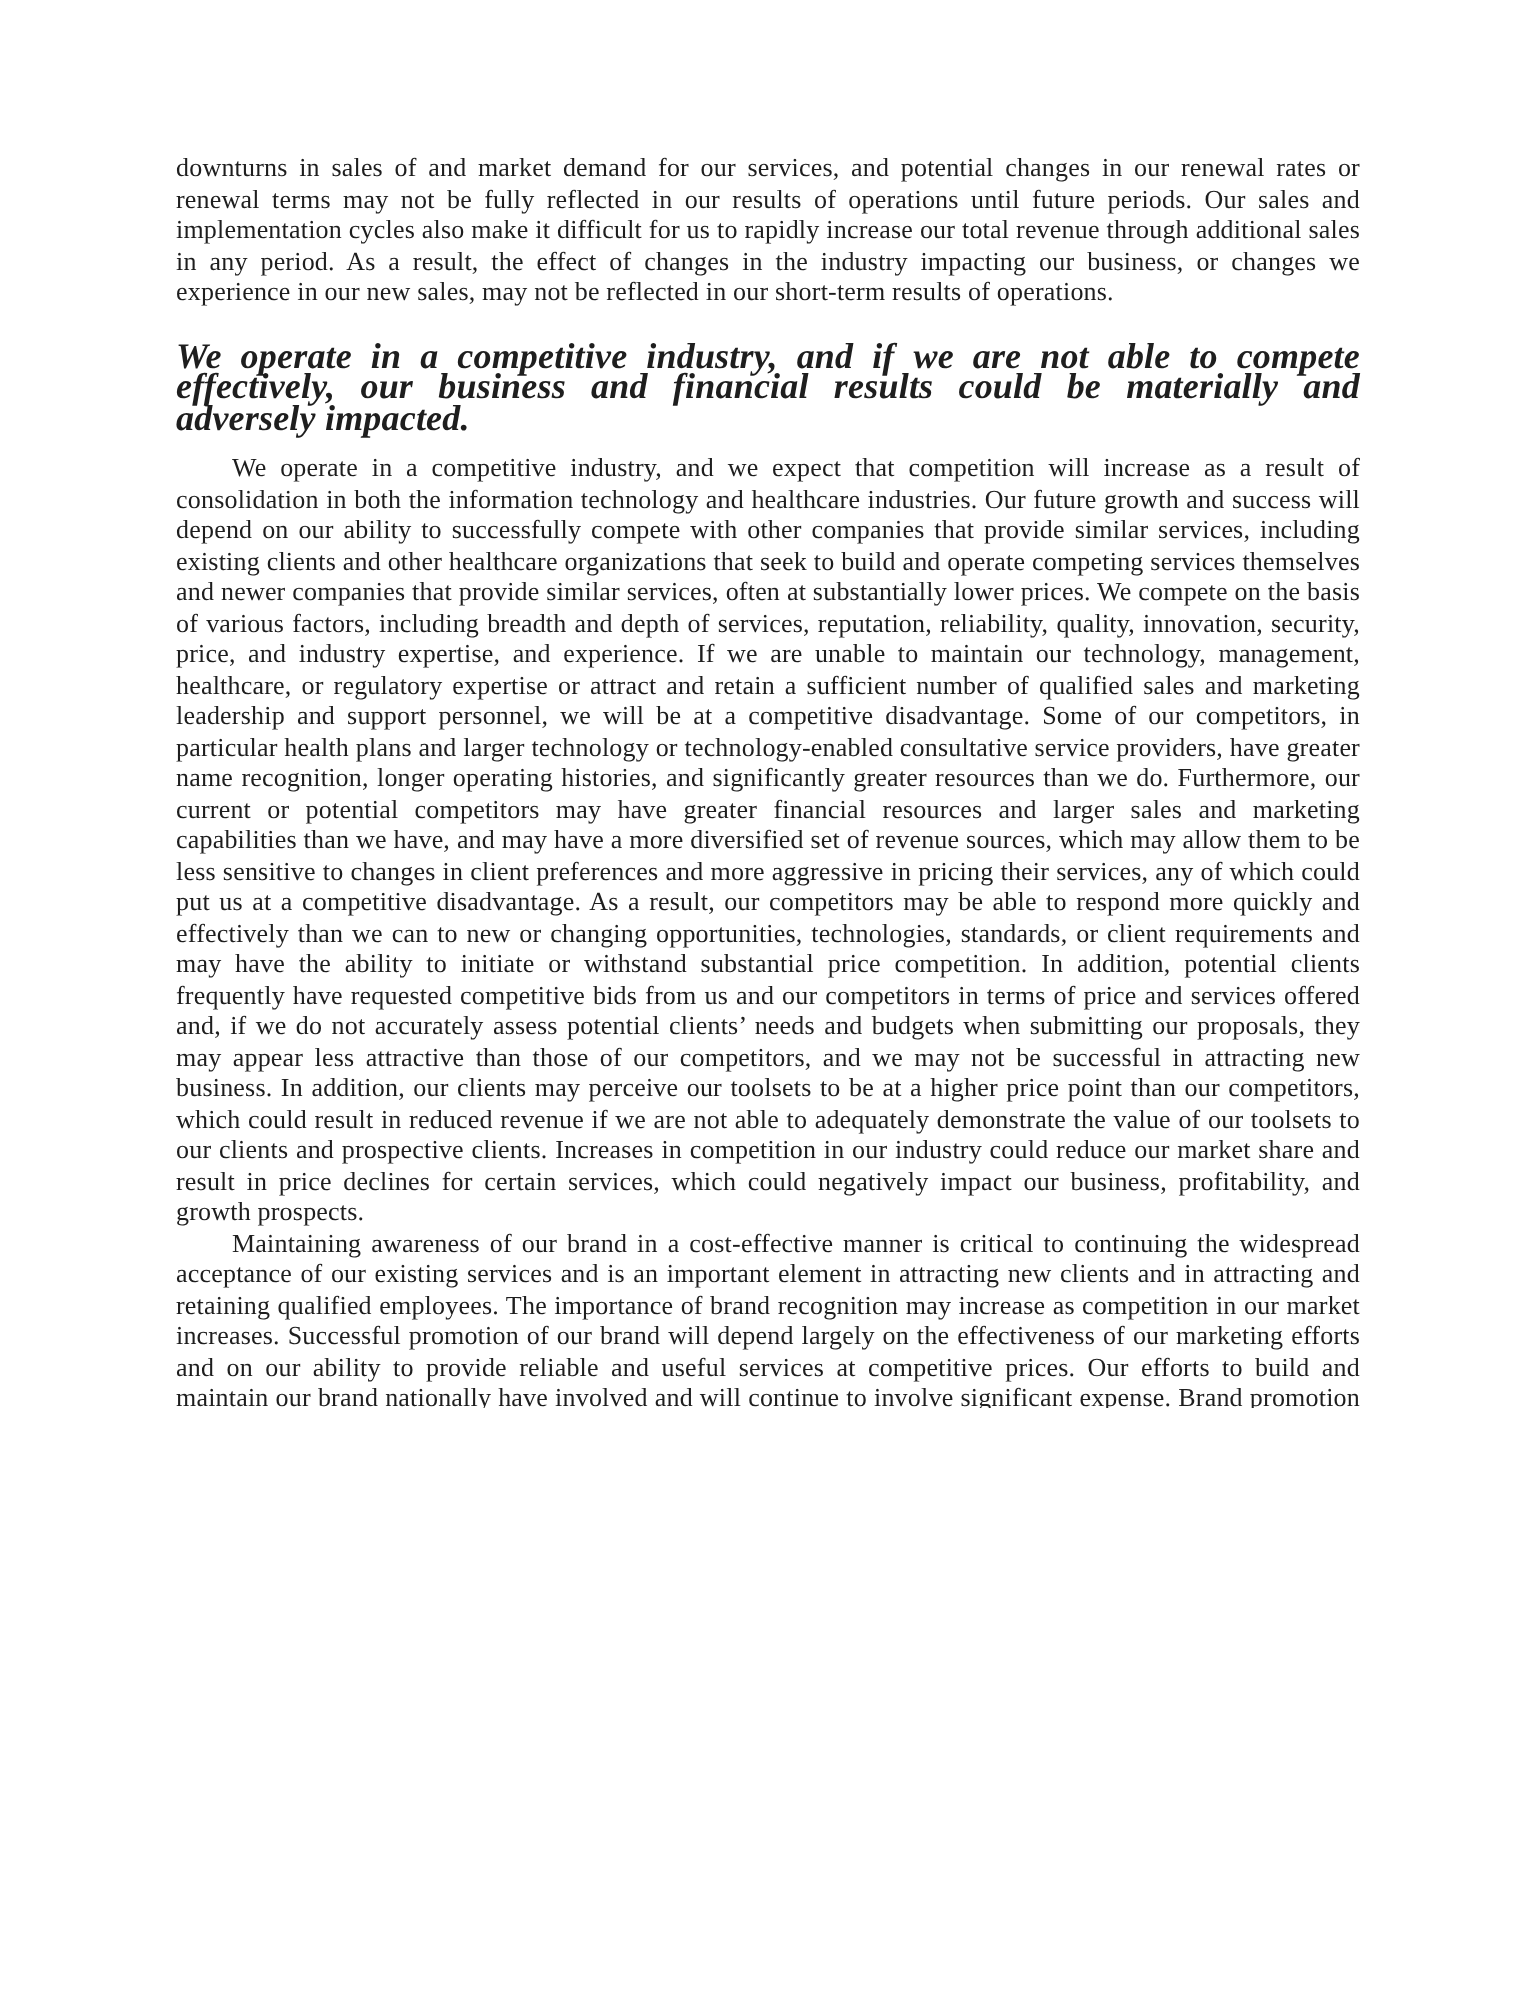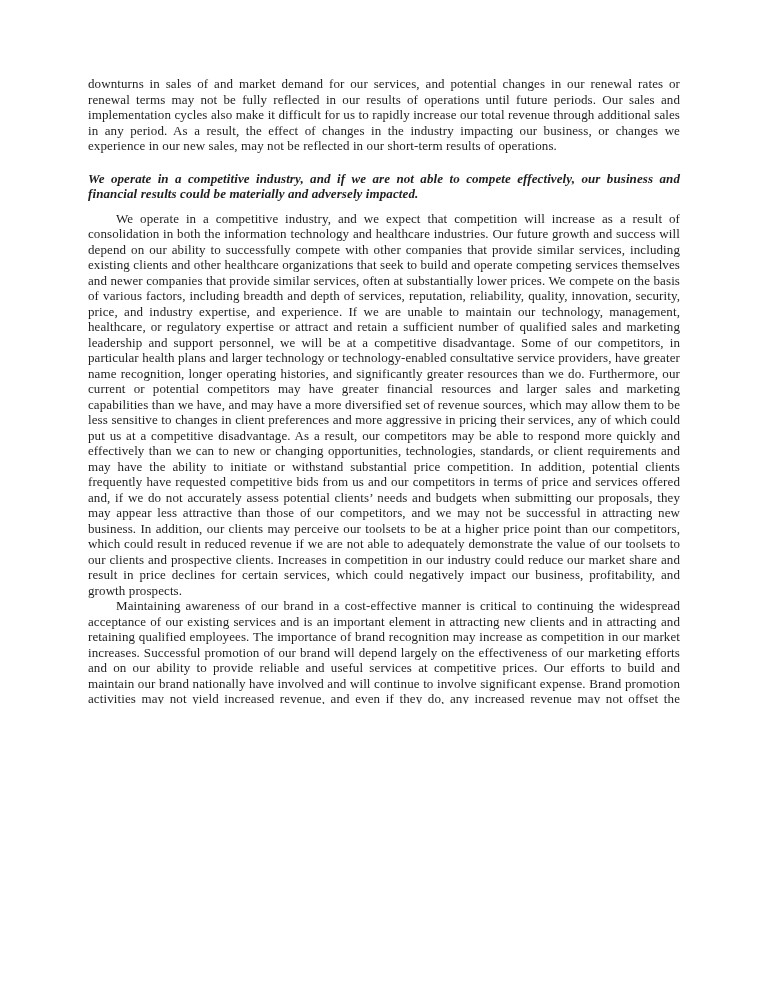--- a/index.html
+++ b/index.html
@@ -27,21 +27,21 @@
     font-size: 13px;
     line-height: 15.5px;
     text-align: justify;
     letter-spacing: 0.1px;
   }
   p.body.indent {
     text-indent: 28px;
   }
   h3.risk-heading {
     margin: 17px 0 9px 0;
-    font-size: 13px;
+    font-size: 18px;
     line-height: 15.5px;
     font-weight: bold;
     font-style: italic;
     text-align: justify;
     letter-spacing: 0.1px;
   }
   .page-number {
     position: absolute;
     top: 899px;
     left: 10px;

